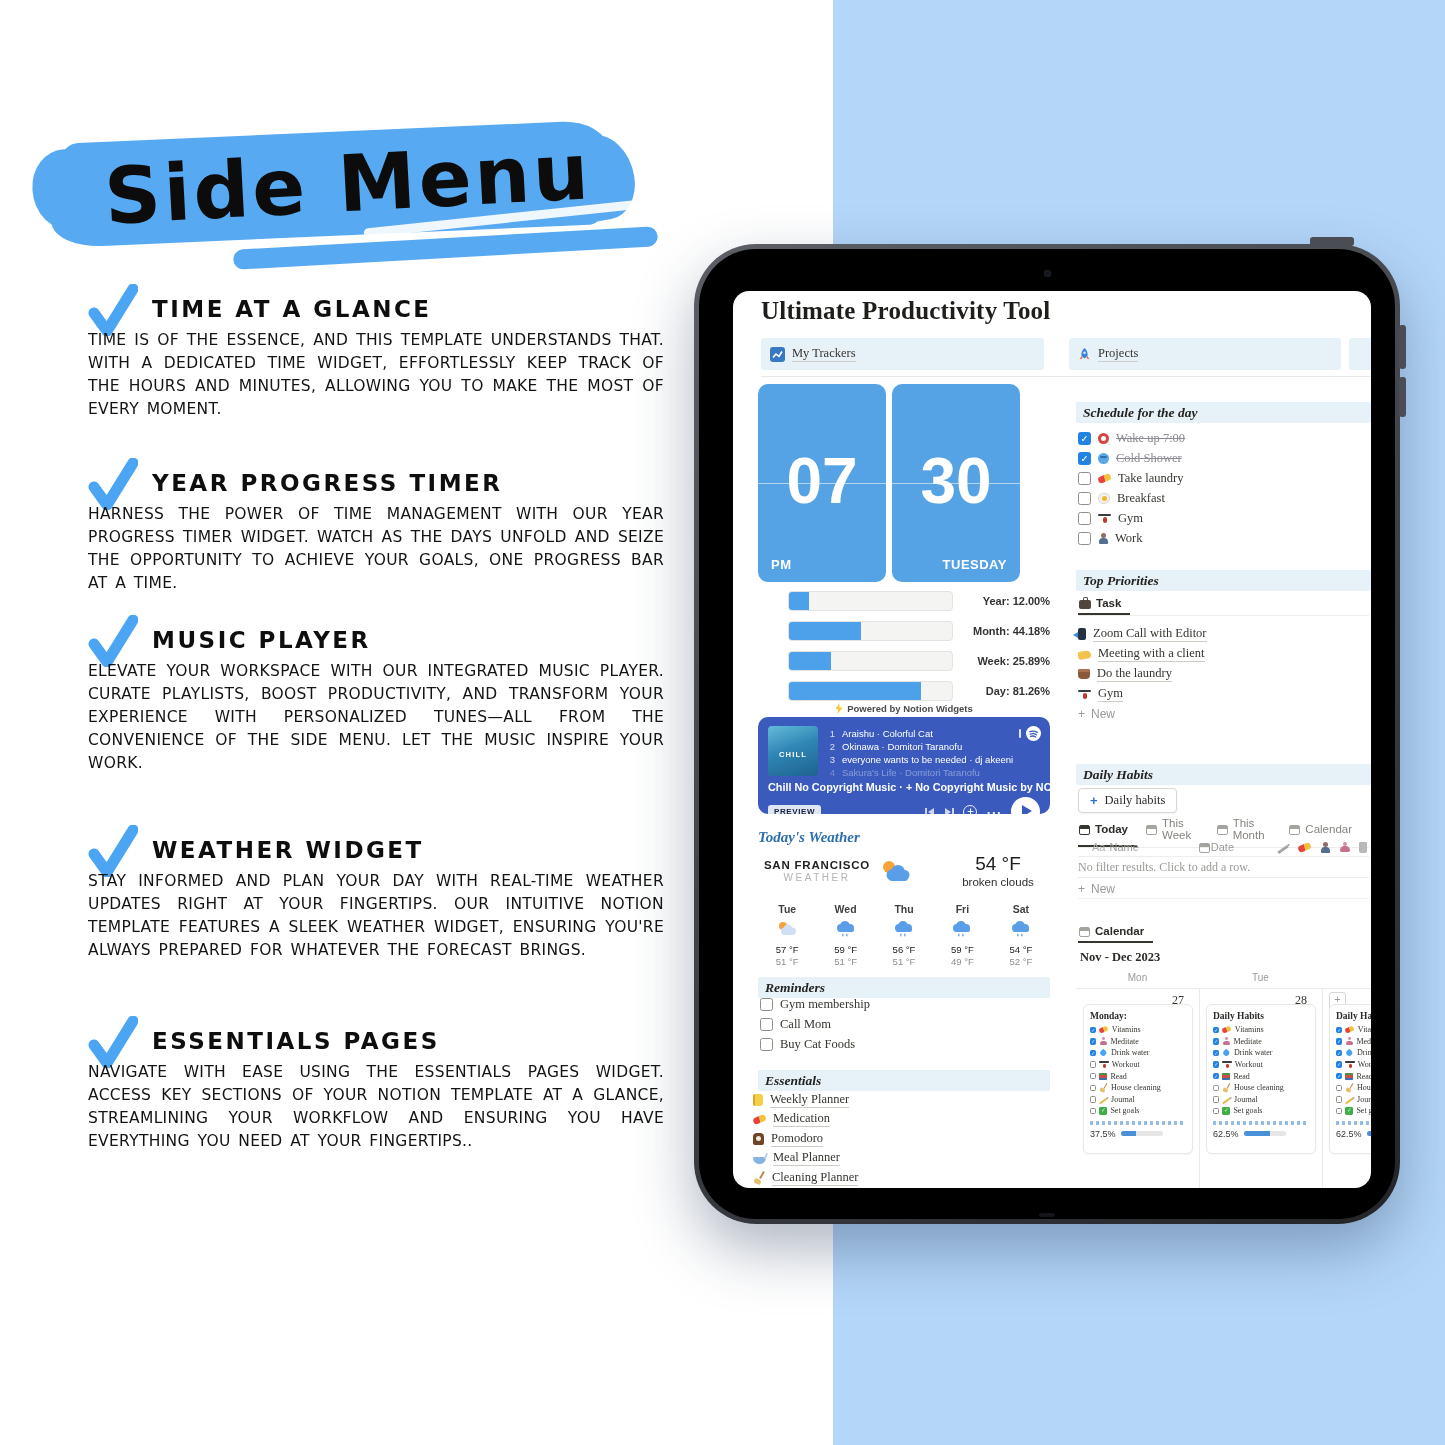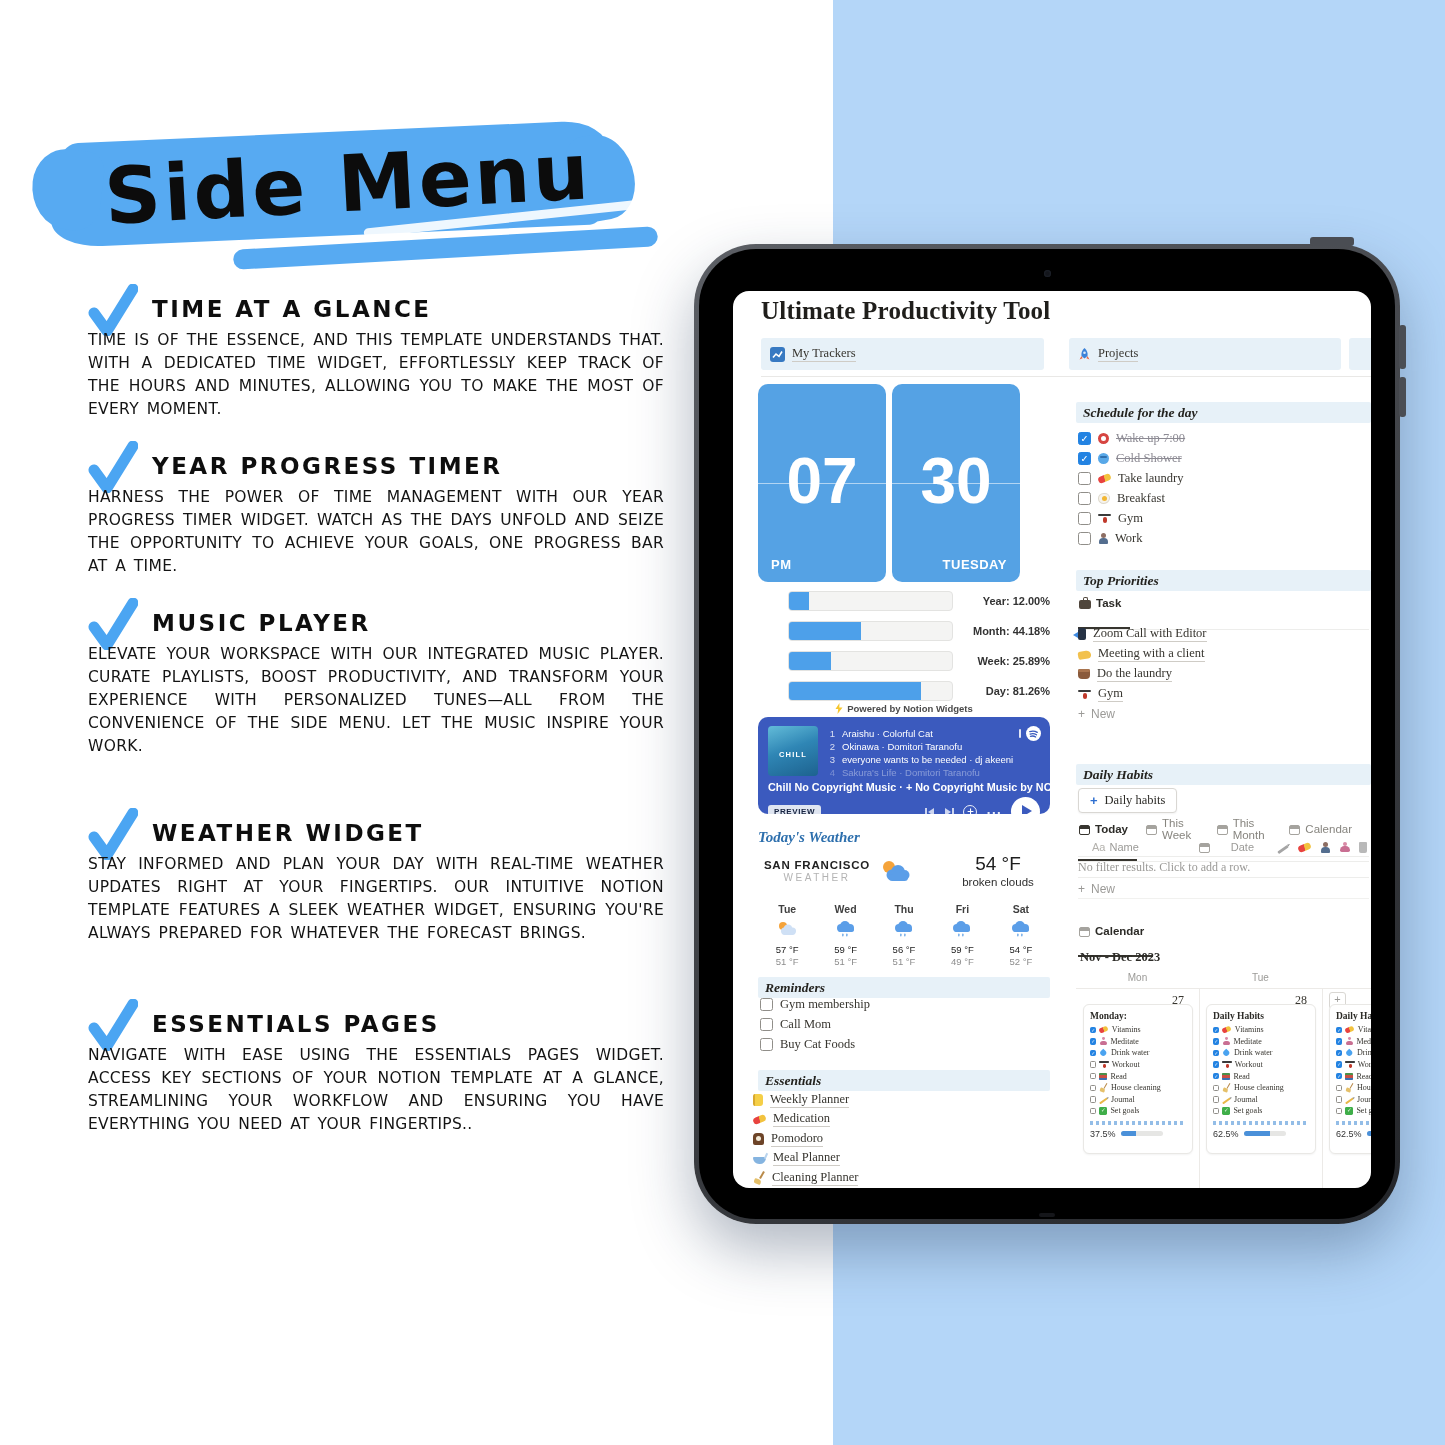--- a/index.html
+++ b/index.html
@@ -14,21 +14,21 @@
   .streak{position:absolute;left:205px;top:126px;width:425px;height:20px;background:#57aaf2;border-radius:12px;transform:rotate(-3.2deg);}
   .white-slash{position:absolute;left:335px;top:100px;width:320px;height:9px;background:rgba(255,255,255,.9);border-radius:6px;transform:rotate(-6deg);}
   .banner-text{position:absolute;left:60px;top:22px;width:520px;text-align:center;font:700 78px/100px "DejaVu Sans",sans-serif;color:#0c0c0c;letter-spacing:3px;transform:rotate(-3deg);}
 
   .features{position:absolute;left:88px;top:284px;width:576px;}
   .feature{margin:0;}
   .f-head{display:flex;align-items:flex-end;gap:14px;}
   .f-head svg{flex:none;margin-bottom:-12px;}
   .f-head h2{margin:0;font:700 23px/30px "DejaVu Sans",sans-serif;letter-spacing:2.5px;color:#0e0e0e;}
   .feature p{margin:5px 0 0 0;font:400 15.5px/23px "DejaVu Sans",sans-serif;letter-spacing:.3px;word-spacing:2.5px;text-align:justify;color:#141414;}
-  .feature.g1{margin-bottom:20px;} .feature.g2{margin-bottom:20px;} .feature.g3{margin-bottom:50px;} .feature.g4{margin-bottom:54px;}
+  .feature.g1{margin-bottom:37px;} .feature.g2{margin-bottom:20px;} .feature.g3{margin-bottom:50px;} .feature.g4{margin-bottom:54px;}
 
   
   .tablet{position:absolute;left:694px;top:244px;width:706px;height:980px;border-radius:62px;background:linear-gradient(145deg,#5c5f65,#232529);box-shadow:0 26px 60px rgba(30,50,80,.35);}
   .bezel{position:absolute;left:5px;top:5px;right:5px;bottom:5px;background:#000;border-radius:57px;}
   .camera{position:absolute;top:21px;left:50%;width:7px;height:7px;margin-left:-3px;border-radius:50%;background:#14161c;box-shadow:inset 0 0 2px #2e3442;}
   .btn-power{position:absolute;top:-7px;left:616px;width:44px;height:9px;background:#4a4d53;border-radius:3px;}
   .btn-vol1{position:absolute;right:-6px;top:81px;width:7px;height:44px;background:#4a4d53;border-radius:3px;}
   .btn-vol2{position:absolute;right:-6px;top:133px;width:7px;height:40px;background:#4a4d53;border-radius:3px;}
   .usb{position:absolute;bottom:2px;left:50%;width:16px;height:4px;margin-left:-8px;background:#15161a;border-radius:2px;}
 
@@ -112,28 +112,28 @@
   .newrow{display:flex;align-items:center;gap:6px;height:20px;color:#9b9a97;font:400 12px "Liberation Sans",sans-serif;}
   .chk{width:13px;height:13px;border:1.5px solid #908e89;border-radius:2.5px;background:#fff;box-sizing:border-box;position:relative;flex:none;}
   .chk.on{background:#2383e2;border-color:#2383e2;}
   .chk.on:after{content:"✓";position:absolute;left:0;top:0;width:100%;height:100%;color:#fff;font:700 9.5px/11px "DejaVu Sans",sans-serif;text-align:center;}
   .chk.sm{width:9px;height:9px;border-width:1px;border-radius:2px;}
   .chk.sm.on:after{font-size:6.5px;line-height:8px;}
 
   .tabsrow{position:absolute;display:flex;border-bottom:1px solid #ededeb;font-family:"Liberation Sans",sans-serif;}
   .t-task{left:345px;top:304px;width:291px;}
   .t-dh{left:345px;top:524px;width:291px;}
-  .vtab{display:flex;align-items:center;gap:5px;padding:2px 9px 20px 1px;margin-right:8px;font-size:11.5px;color:#87857f;}
+  .vtab{display:flex;align-items:center;gap:5px;padding:2px 9px 6px 1px;margin-right:8px;font-size:11.5px;color:#87857f;}
   .vtab.active{color:#2c2b27;font-weight:700;box-shadow:inset 0 -2px 0 #37352f;}
 
   .dh-btn{position:absolute;left:345px;top:497px;height:23px;display:inline-flex;align-items:center;gap:7px;padding:0 11px;border:1px solid #d9d7d3;border-radius:4px;background:#fff;box-shadow:0 1px 2px rgba(0,0,0,.05);font-size:12.5px;color:#2c2b27;}
   .dh-btn .plus{color:#2e6fd0;font:600 13px "Liberation Sans",sans-serif;}
   .dh-header{position:absolute;left:345px;top:547px;width:291px;height:19px;display:flex;align-items:center;border-bottom:1px solid #ededeb;font:400 11px "Liberation Sans",sans-serif;color:#9b9a97;box-sizing:border-box;}
   .h-name{margin-left:14px;display:flex;gap:4px;align-items:center;}
-  .h-date{margin-left:52px;display:flex;gap:21px;align-items:center;padding-left:8px;}
+  .h-date{margin-left:52px;display:flex;gap:1px;align-items:center;padding-left:8px;}
   .h-icons{margin-left:auto;display:flex;gap:9px;align-items:center;padding-right:2px;}
   .dh-empty{position:absolute;left:345px;top:567px;width:291px;height:20px;display:flex;align-items:center;border-bottom:1px solid #ededeb;font-size:12px;color:#9b9a97;box-sizing:border-box;}
   .dh-new{position:absolute;left:345px;top:588px;width:291px;border-bottom:1px solid #f1f1ef;box-sizing:border-box;}
 
   .cal-tabrow{position:absolute;left:345px;top:632px;display:flex;font-family:"Liberation Sans",sans-serif;}
   .cal-month{position:absolute;left:347px;top:659px;font-size:12.5px;font-weight:700;color:#2c2b27;}
   .cal-week{position:absolute;left:343px;top:681px;width:295px;display:flex;font:400 10px "Liberation Sans",sans-serif;color:#9b9a97;}
   .cal-week span{width:123px;text-align:center;}
   .cal-grid{position:absolute;left:343px;top:697px;width:295px;height:200px;border-top:1px solid #eceae7;}
   .cal-col{position:absolute;top:0;bottom:0;border-right:1px solid #eceae7;}

